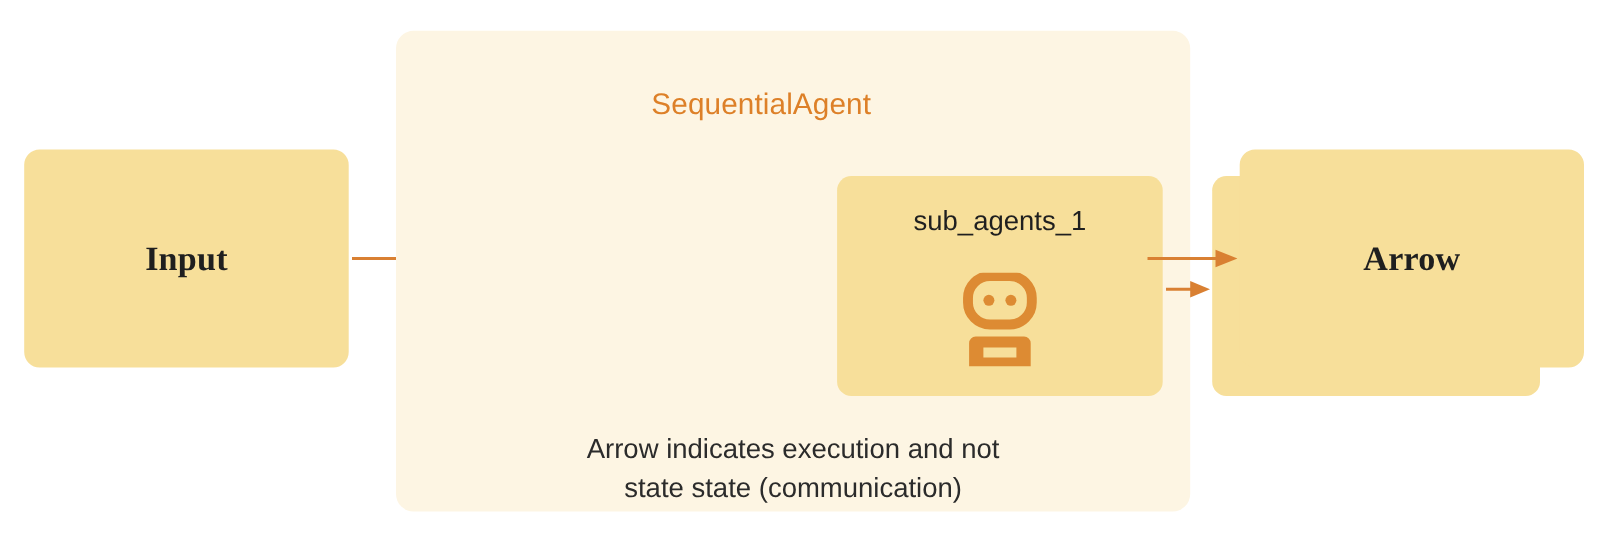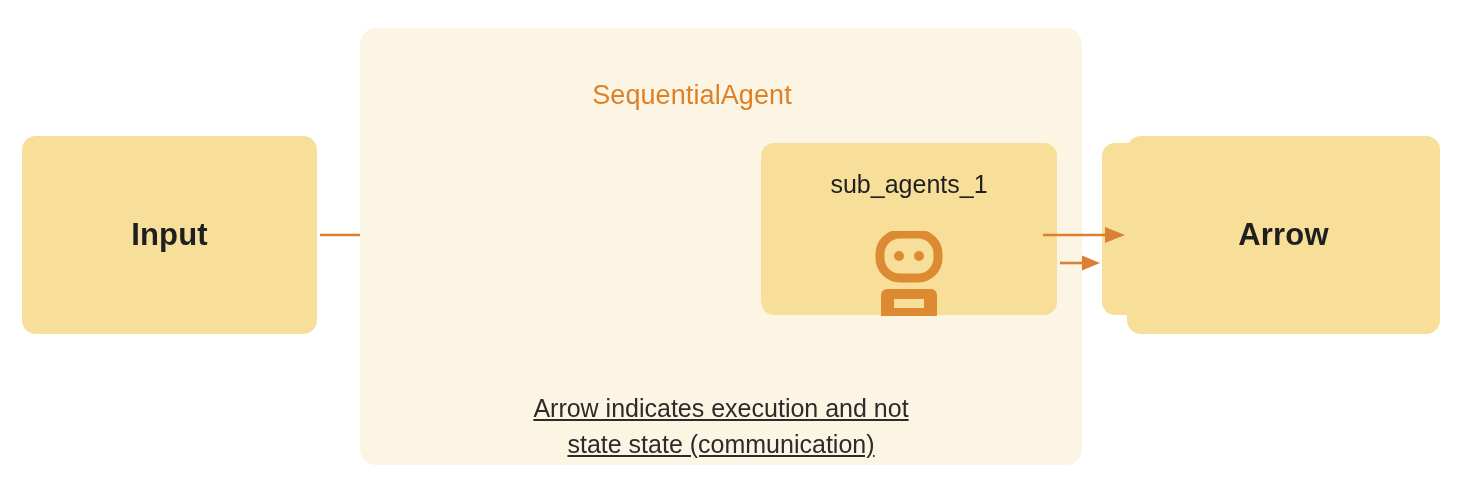--- a/index.html
+++ b/index.html
@@ -16,20 +16,21 @@
   }
 
   
   .io-box {
     position:absolute;
     background:#F7DF9A;
     border-radius:14px;
     display:flex;
     align-items:center;
     justify-content:center;
+    font-family:Liberation Serif, serif;
   }
   .io-label {
     font-size:31px;
     font-weight:bold;
     color:#1f1f1f;
     letter-spacing:0.2px;
   }
 
   #input-box  { left:22px;   top:136px; width:295px; height:198px; }
   #output-box { left:1127px; top:136px; width:313px; height:198px; }
@@ -48,22 +49,22 @@
     width:664px;
     text-align:center;
     font-size:27px;
     color:#DD8028;
     letter-spacing:0.1px;
   }
 
   
   .agent-box {
     position:absolute;
-    top:115px;
-    height:172px;
+    top:132px;
+    height:200px;
     background:#F7DF9A;
     border-radius:13px;
   }
   #agent-box-0 { left:401px; width:296px; }
   #agent-box-1 { left:742px; width:298px; }
 
   .agent-label {
     position:absolute;
     left:0; top:27px;
     width:100%;
@@ -81,21 +82,21 @@
   
   #caption {
     position:absolute;
     left:0; top:362px;
     width:722px;
     text-align:center;
     font-size:25px;
     line-height:36px;
     color:#2b2b2b;
   }
-  #caption span { display:block;text-decoration:underline; }
+  #caption span { display:block; }
 
   
   .arrow {
     position:absolute;
     height:24px;
     top:223px;
   }
   #arrow-0 { left:320px;  width:80px;  }
   #arrow-1 { left:700px;  width:40px;  }
   #arrow-2 { left:1043px; width:82px;  }

